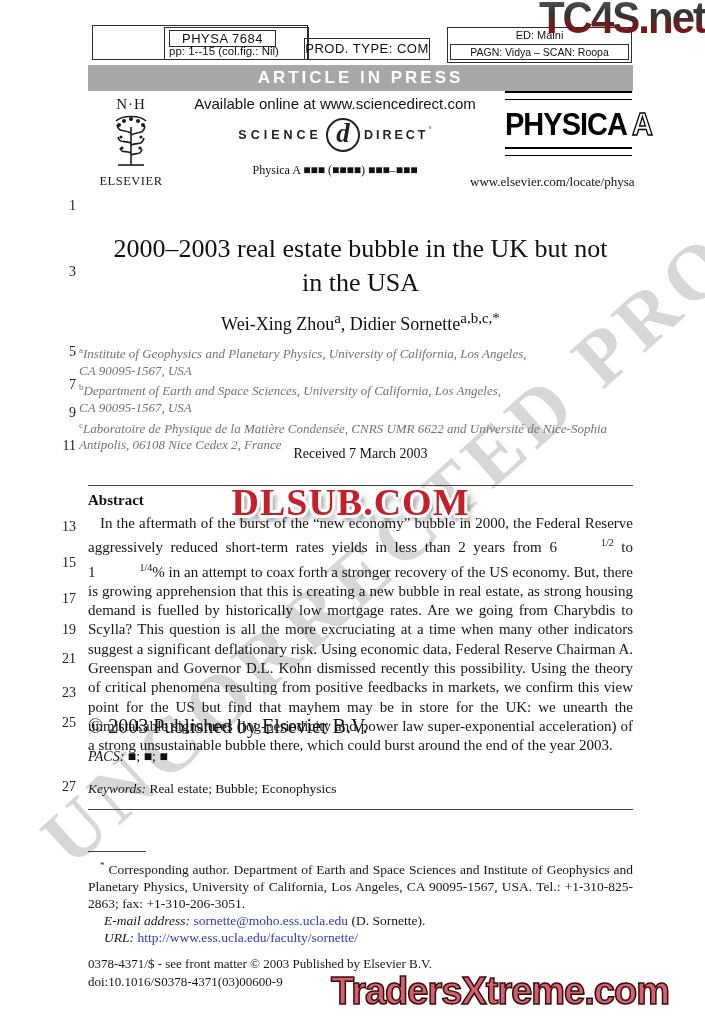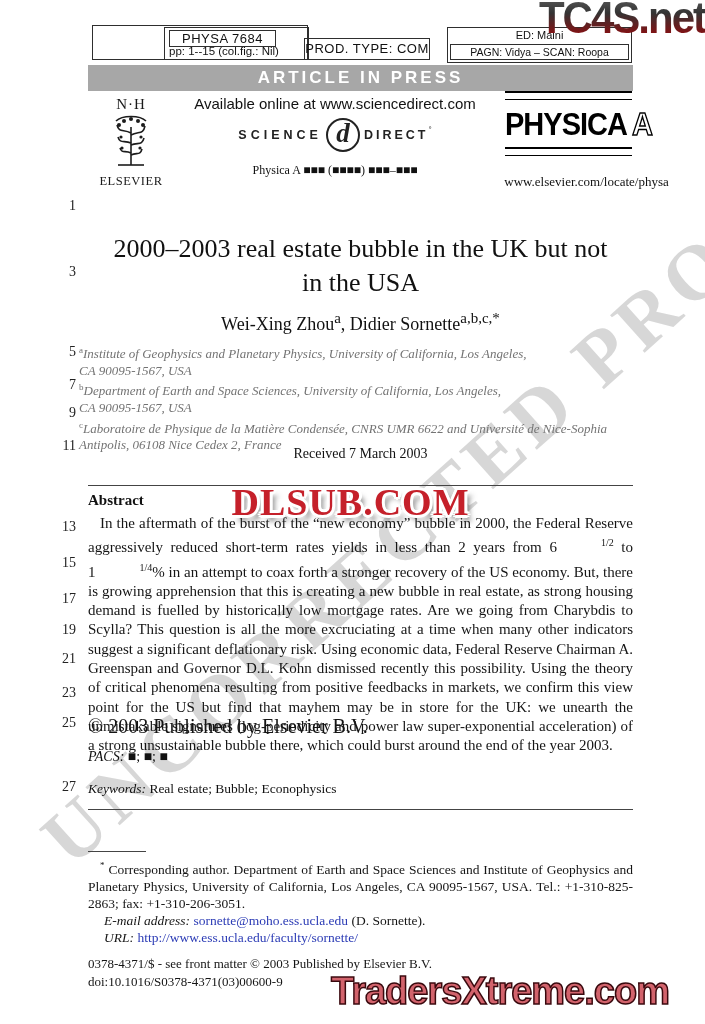--- a/index.html
+++ b/index.html
@@ -81,21 +81,21 @@
     color:#222;vertical-align:middle;margin:0 4px;font-weight:bold;
   }
   .sd-direct{font-weight:bold;font-size:12.5px;letter-spacing:3px;color:#222;vertical-align:middle;}
   .sd-reg{font-size:8px;vertical-align:super;}
   .citation{left:170px;top:163px;width:330px;text-align:center;font-size:12px;color:#111;z-index:2;}
   .physica-block{left:505px;top:91px;width:127px;z-index:2;text-align:left;}
   .dbl-rule{height:6px;border-top:2.5px solid #000;border-bottom:1.5px solid #000;}
   .physica-text{font-weight:bold;font-size:29px;letter-spacing:-1px;
     padding:8px 0 6px 0;color:#000;white-space:nowrap;transform:scaleY(1.1);}
   .physica-a{color:#fff;-webkit-text-stroke:1.3px #000;margin-left:5px;}
-  .locate{left:470px;top:174px;width:235px;text-align:center;font-size:13px;color:#111;z-index:2;padding-right:2px;box-sizing:border-box;}
+  .locate{left:470px;top:174px;width:235px;text-align:left;font-size:13px;color:#111;z-index:2;padding-right:2px;box-sizing:border-box;}
 
   
   .lnum{position:absolute;left:50px;width:26px;text-align:right;font-size:14px;color:#222;z-index:2;}
 
   
   .title{left:88px;top:232px;width:545px;text-align:center;font-size:26px;line-height:34px;z-index:2;color:#111;}
   .authors{left:88px;top:310px;width:545px;text-align:center;font-size:18px;z-index:2;color:#111;}
   .affils{left:79px;top:342px;width:580px;text-align:left;font-style:italic;
     font-size:13px;line-height:16.5px;z-index:2;color:#737373;}
   .affils sup{font-size:9px;font-style:normal;}

